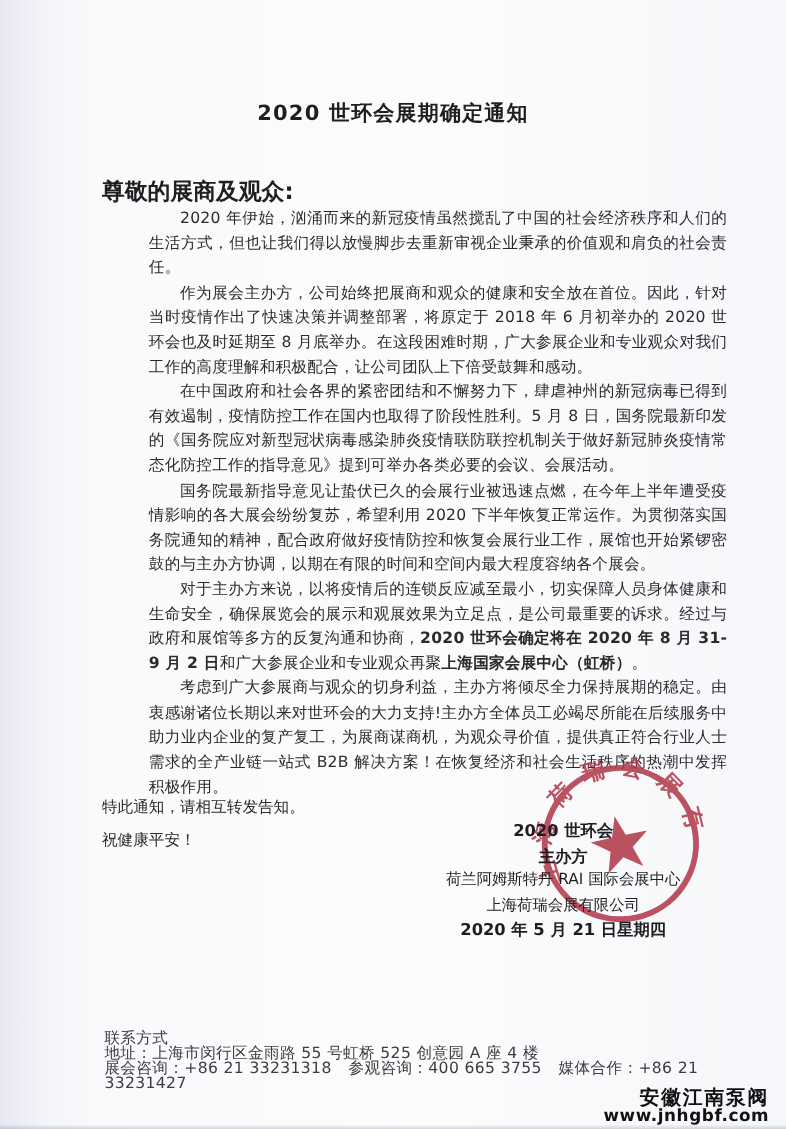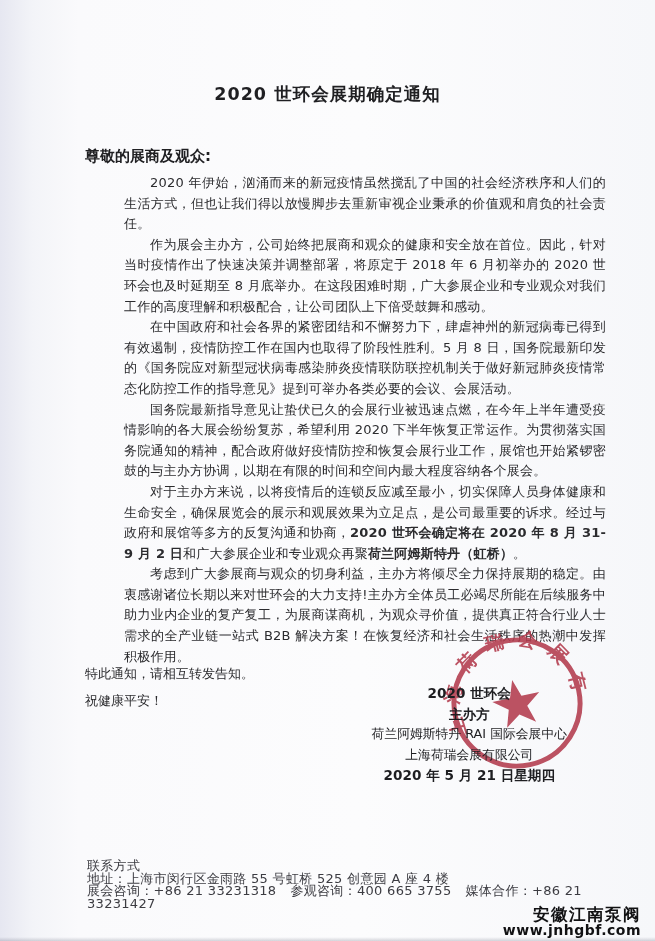--- a/index.html
+++ b/index.html
@@ -18,21 +18,21 @@
     background:linear-gradient(180deg,rgba(0,0,0,0),rgba(90,95,115,0.25));
     pointer-events:none;
   }
   .doc-title{
     position:absolute; top:82px; left:0; width:100%;
     text-align:center; font-size:17.5px; font-weight:bold; color:#1f1f22;
     letter-spacing:1px;
   }
   .salutation{
     position:absolute; top:147px; left:85px;
-    font-size:15px; font-weight:bold; color:#202023;
+    font-size:19px; font-weight:bold; color:#202023;
   }
   .body-text{
     position:absolute; top:173px; left:85px; width:482px;
     font-size:13px; line-height:20.6px; text-align:justify;
     color:#2b2b2e; letter-spacing:0.2px;margin-left:39px;
   }
   .body-text p{ text-indent:2em; }
   .bold{ font-weight:bold; }
   .closing{
     position:absolute; top:661px; left:85px;
@@ -69,21 +69,21 @@
 
   <div class="doc-title">2020 世环会展期确定通知</div>
 
   <div class="salutation">尊敬的展商及观众:</div>
 
   <div class="body-text" id="paragraphs">
       <p><span>2020 年伊始，汹涌而来的新冠疫情虽然搅乱了中国的社会经济秩序和人们的生活方式，但也让我们得以放慢脚步去重新审视企业秉承的价值观和肩负的社会责任。</span></p>
       <p><span>作为展会主办方，公司始终把展商和观众的健康和安全放在首位。因此，针对当时疫情作出了快速决策并调整部署，将原定于 2018 年 6 月初举办的 2020 世环会也及时延期至 8 月底举办。在这段困难时期，广大参展企业和专业观众对我们工作的高度理解和积极配合，让公司团队上下倍受鼓舞和感动。</span></p>
       <p><span>在中国政府和社会各界的紧密团结和不懈努力下，肆虐神州的新冠病毒已得到有效遏制，疫情防控工作在国内也取得了阶段性胜利。5 月 8 日，国务院最新印发的《国务院应对新型冠状病毒感染肺炎疫情联防联控机制关于做好新冠肺炎疫情常态化防控工作的指导意见》提到可举办各类必要的会议、会展活动。</span></p>
       <p><span>国务院最新指导意见让蛰伏已久的会展行业被迅速点燃，在今年上半年遭受疫情影响的各大展会纷纷复苏，希望利用 2020 下半年恢复正常运作。为贯彻落实国务院通知的精神，配合政府做好疫情防控和恢复会展行业工作，展馆也开始紧锣密鼓的与主办方协调，以期在有限的时间和空间内最大程度容纳各个展会。</span></p>
-      <p><span>对于主办方来说，以将疫情后的连锁反应减至最小，切实保障人员身体健康和生命安全，确保展览会的展示和观展效果为立足点，是公司最重要的诉求。经过与政府和展馆等多方的反复沟通和协商，</span><span class="bold">2020 世环会确定将在 2020 年 8 月 31-9 月 2 日</span><span>和广大参展企业和专业观众再聚</span><span class="bold">荷兰阿姆斯特丹（虹桥）</span><span>。</span></p>
+      <p><span>对于主办方来说，以将疫情后的连锁反应减至最小，切实保障人员身体健康和生命安全，确保展览会的展示和观展效果为立足点，是公司最重要的诉求。经过与政府和展馆等多方的反复沟通和协商，</span><span class="bold">2020 世环会确定将在 2020 年 8 月 31-9 月 2 日</span><span>和广大参展企业和专业观众再聚</span><span class="bold">上海国家会展中心（虹桥）</span><span>。</span></p>
       <p><span>考虑到广大参展商与观众的切身利益，主办方将倾尽全力保持展期的稳定。由衷感谢诸位长期以来对世环会的大力支持!主办方全体员工必竭尽所能在后续服务中助力业内企业的复产复工，为展商谋商机，为观众寻价值，提供真正符合行业人士需求的全产业链一站式 B2B 解决方案！在恢复经济和社会生活秩序的热潮中发挥积极作用。</span></p>
     </div>
 
   <div class="closing" id="closing">
       <div>特此通知，请相互转发告知。</div>
       <div>祝健康平安！</div>
     </div>
 
   <svg class="stamp" viewBox="0 0 160 160" aria-hidden="true">
     <defs>

